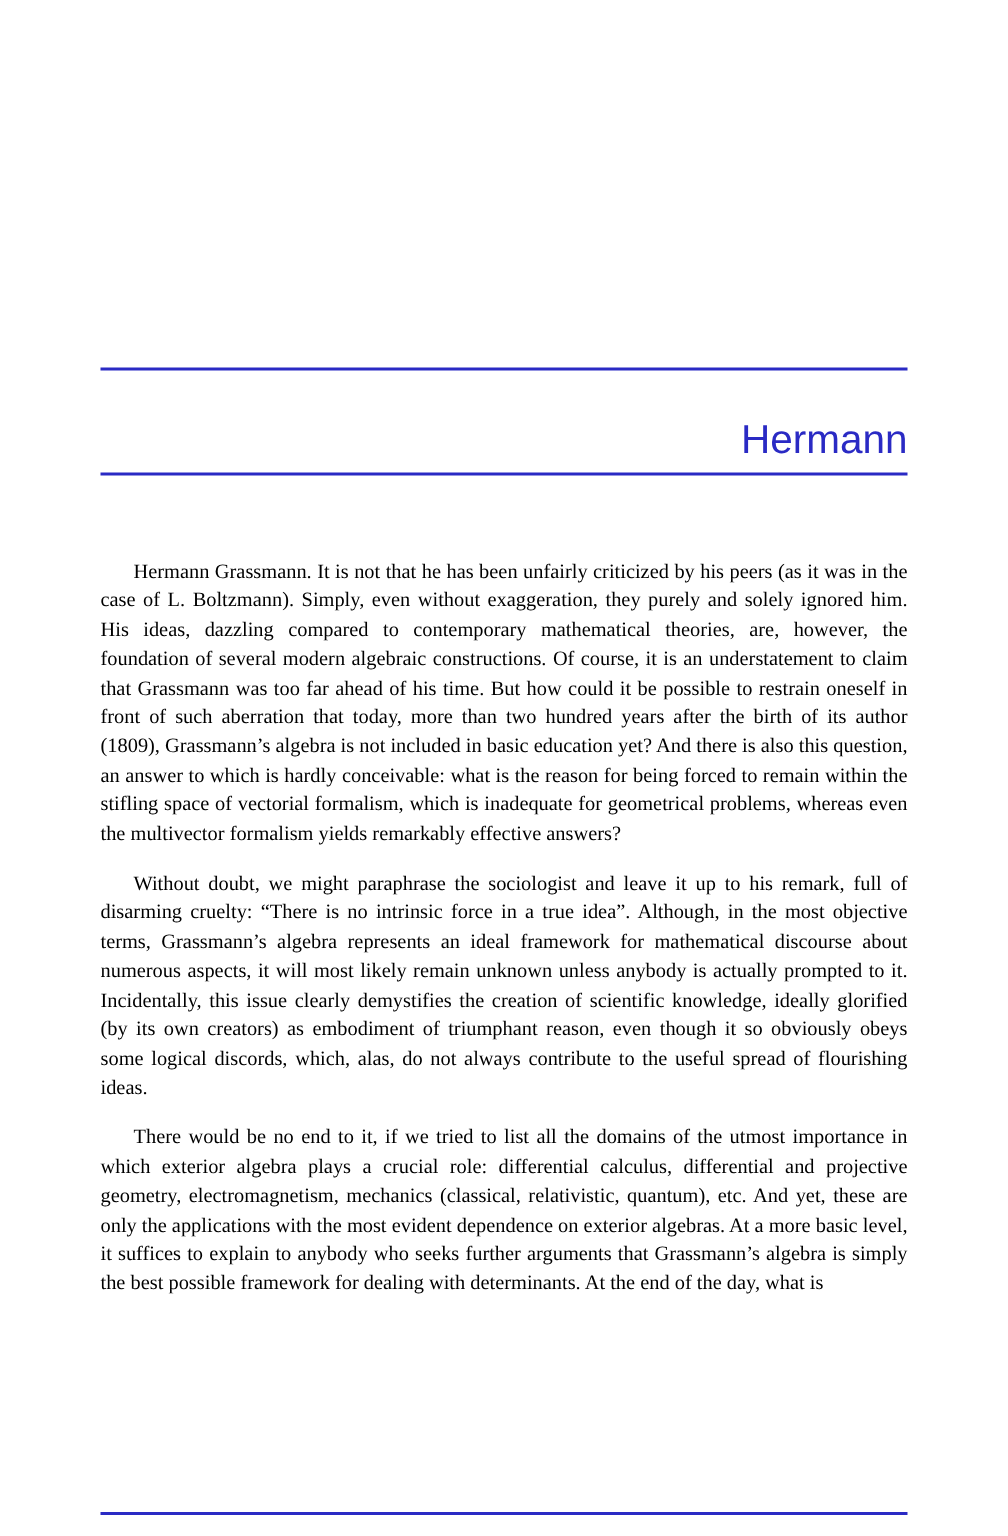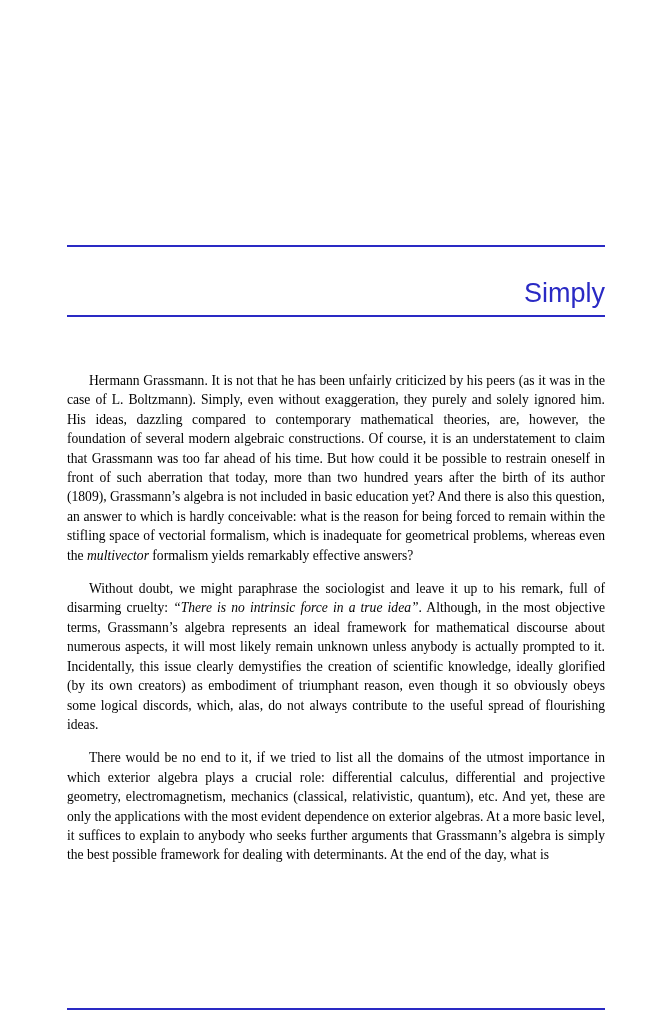--- a/index.html
+++ b/index.html
@@ -48,29 +48,28 @@
     font-size: 13.6px;
     line-height: 19.4px;
     text-align: justify;
     hyphens: none;
   }
   .para {
     margin: 0 0 14px 0;
     text-indent: 22px;
   }
   .para .it {
-    font-style: italic;
   }
 </style>
 </head>
 <body>
 
 <div class="page">
   <div class="rule rule-top"></div>
-  <h1 class="chapter-title">Simply</h1>
+  <h1 class="chapter-title">Hermann</h1>
   <div class="rule rule-mid"></div>
 
   <div class="body-text">
       <p class="para"><span>Hermann Grassmann. It is not that he has been unfairly criticized by his peers (as it was in the case of L. Boltzmann). Simply, even without exaggeration, they purely and solely ignored him. His ideas, dazzling compared to contemporary mathematical theories, are, however, the foundation of several modern algebraic constructions. Of course, it is an understatement to claim that Grassmann was too far ahead of his time. But how could it be possible to restrain oneself in front of such aberration that today, more than two hundred years after the birth of its author (1809), Grassmann’s algebra is not included in basic education yet? And there is also this question, an answer to which is hardly conceivable: what is the reason for being forced to remain within the stifling space of vectorial formalism, which is inadequate for geometrical problems, whereas even the </span><span class="it">multivector</span><span> formalism yields remarkably effective answers?</span></p>
       <p class="para"><span>Without doubt, we might paraphrase the sociologist and leave it up to his remark, full of disarming cruelty: </span><span class="it">“There is no intrinsic force in a true idea”</span><span>. Although, in the most objective terms, Grassmann’s algebra represents an ideal framework for mathematical discourse about numerous aspects, it will most likely remain unknown unless anybody is actually prompted to it. Incidentally, this issue clearly demystifies the creation of scientific knowledge, ideally glorified (by its own creators) as embodiment of triumphant reason, even though it so obviously obeys some logical discords, which, alas, do not always contribute to the useful spread of flourishing ideas.</span></p>
       <p class="para"><span>There would be no end to it, if we tried to list all the domains of the utmost importance in which exterior algebra plays a crucial role:  differential calculus, differential and projective geometry, electromagnetism, mechanics (classical, relativistic, quantum), etc. And yet, these are only the applications with the most evident dependence on exterior algebras. At a more basic level, it suffices to explain to anybody who seeks further arguments that Grassmann’s algebra is simply the best possible framework for dealing with determinants. At the end of the day, what is</span></p>
     </div>
 
   <div class="rule rule-bottom"></div>
 </div>

